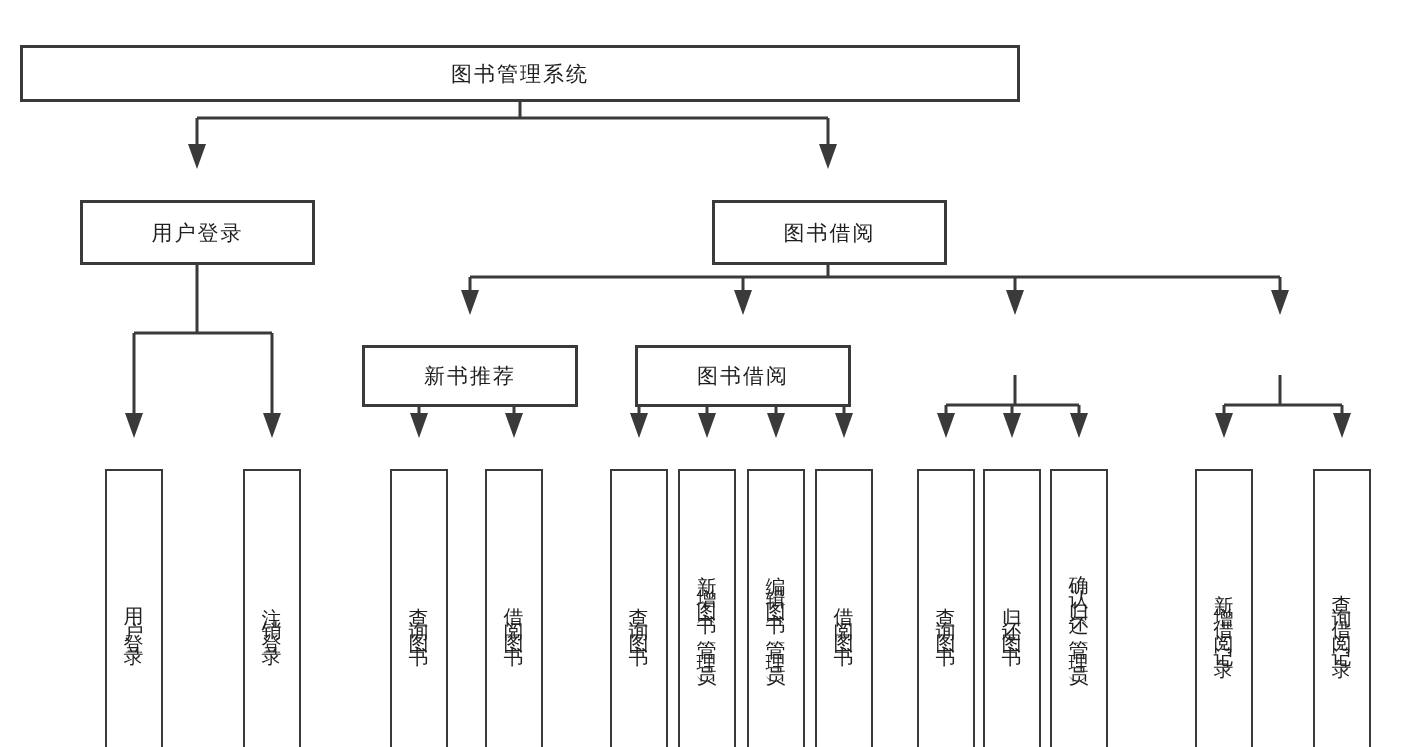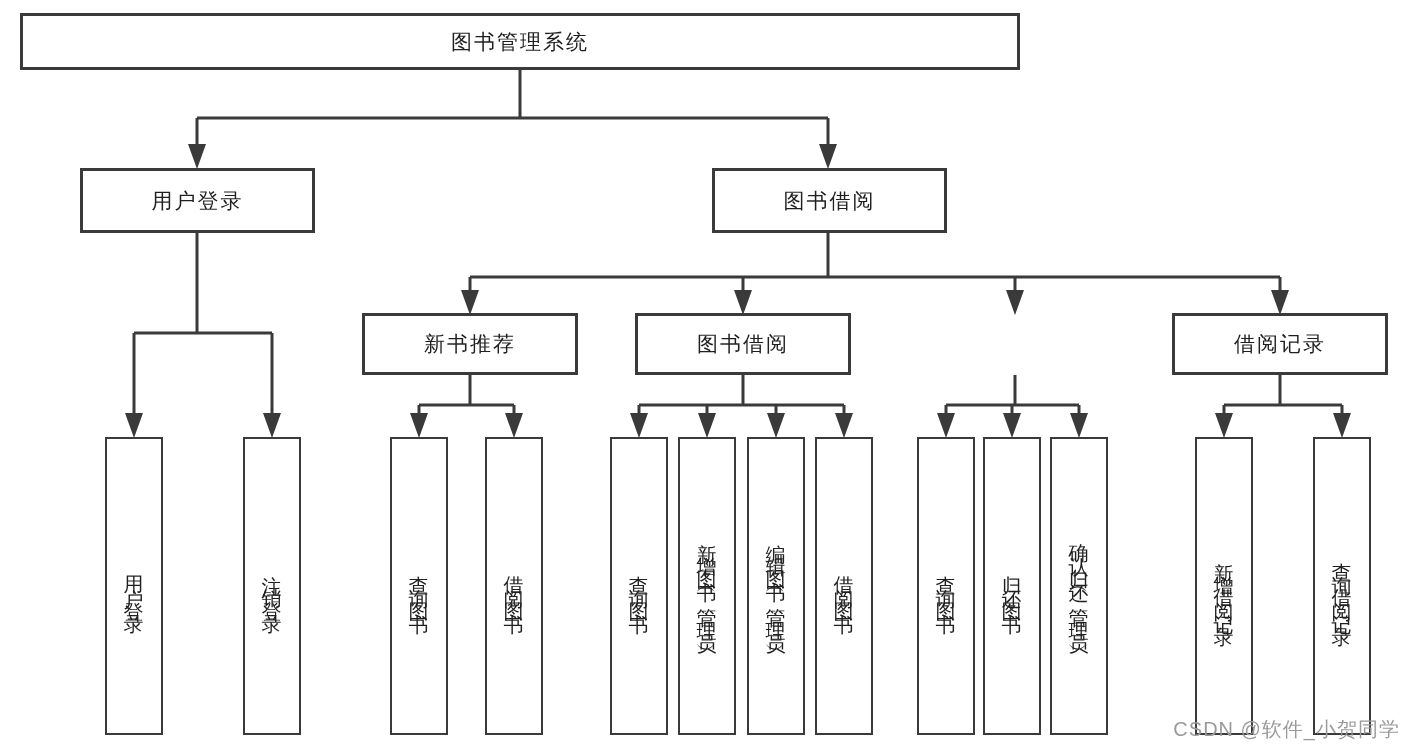--- a/index.html
+++ b/index.html
@@ -13,20 +13,21 @@
   body { font-family: "Liberation Sans", "DejaVu Sans", sans-serif; color: var(--text); }
   .canvas { position: relative; width: 1405px; height: 747px; background: var(--background); }
   .connectors { position: absolute; left: 0; top: 0; width: 1405px; height: 747px; }
   .node {
     position: absolute;
     background: var(--background);
     border: 3px solid var(--line);
     display: flex;
     align-items: center;
     justify-content: center;
+    margin-top: 32px;
   }
   .hbox { font-size: 21px; letter-spacing: 2px; }
   .root  { left: 20px;  top: 13px;  width: 1000px; height: 57px; }
   .lvl2  { top: 168px; width: 235px; height: 65px; }
   .lvl3  { top: 313px; width: 216px; height: 62px; }
   .vbox  { top: 437px; width: 58px; height: 298px; border-width: 2.5px; }
   .vbox span {
     writing-mode: vertical-rl;
     text-orientation: mixed;
     font-size: 20px;
@@ -98,23 +99,20 @@
   <div class="node hbox lvl2" style="left:712px">
     <span>图书借阅</span>
   </div>
 
   <div class="node hbox lvl3" style="left:635px">
     <span>图书借阅</span>
   </div>
   <div class="node hbox lvl3" style="left:362px">
     <span>新书推荐</span>
   </div>
-  <div class="node hbox lvl3" style="left:1172px">
-    <span>借阅记录</span>
-  </div>
 
   <div class="node vbox" style="left:105px">
     <span>用户登录</span>
   </div>
   <div class="node vbox" style="left:243px">
     <span>注销登录</span>
   </div>
 
   <div class="node vbox" style="left:390px">
     <span>查询图书</span>
@@ -146,15 +144,14 @@
     <span>确认归还（管理员）</span>
   </div>
 
   <div class="node vbox" style="left:1195px">
     <span>新增借阅记录</span>
   </div>
   <div class="node vbox" style="left:1313px">
     <span>查询借阅记录</span>
   </div>
 
-  <div class="watermark">CSDN @软件_小贺同学</div>
 
 </div>
 
 </body></html>

